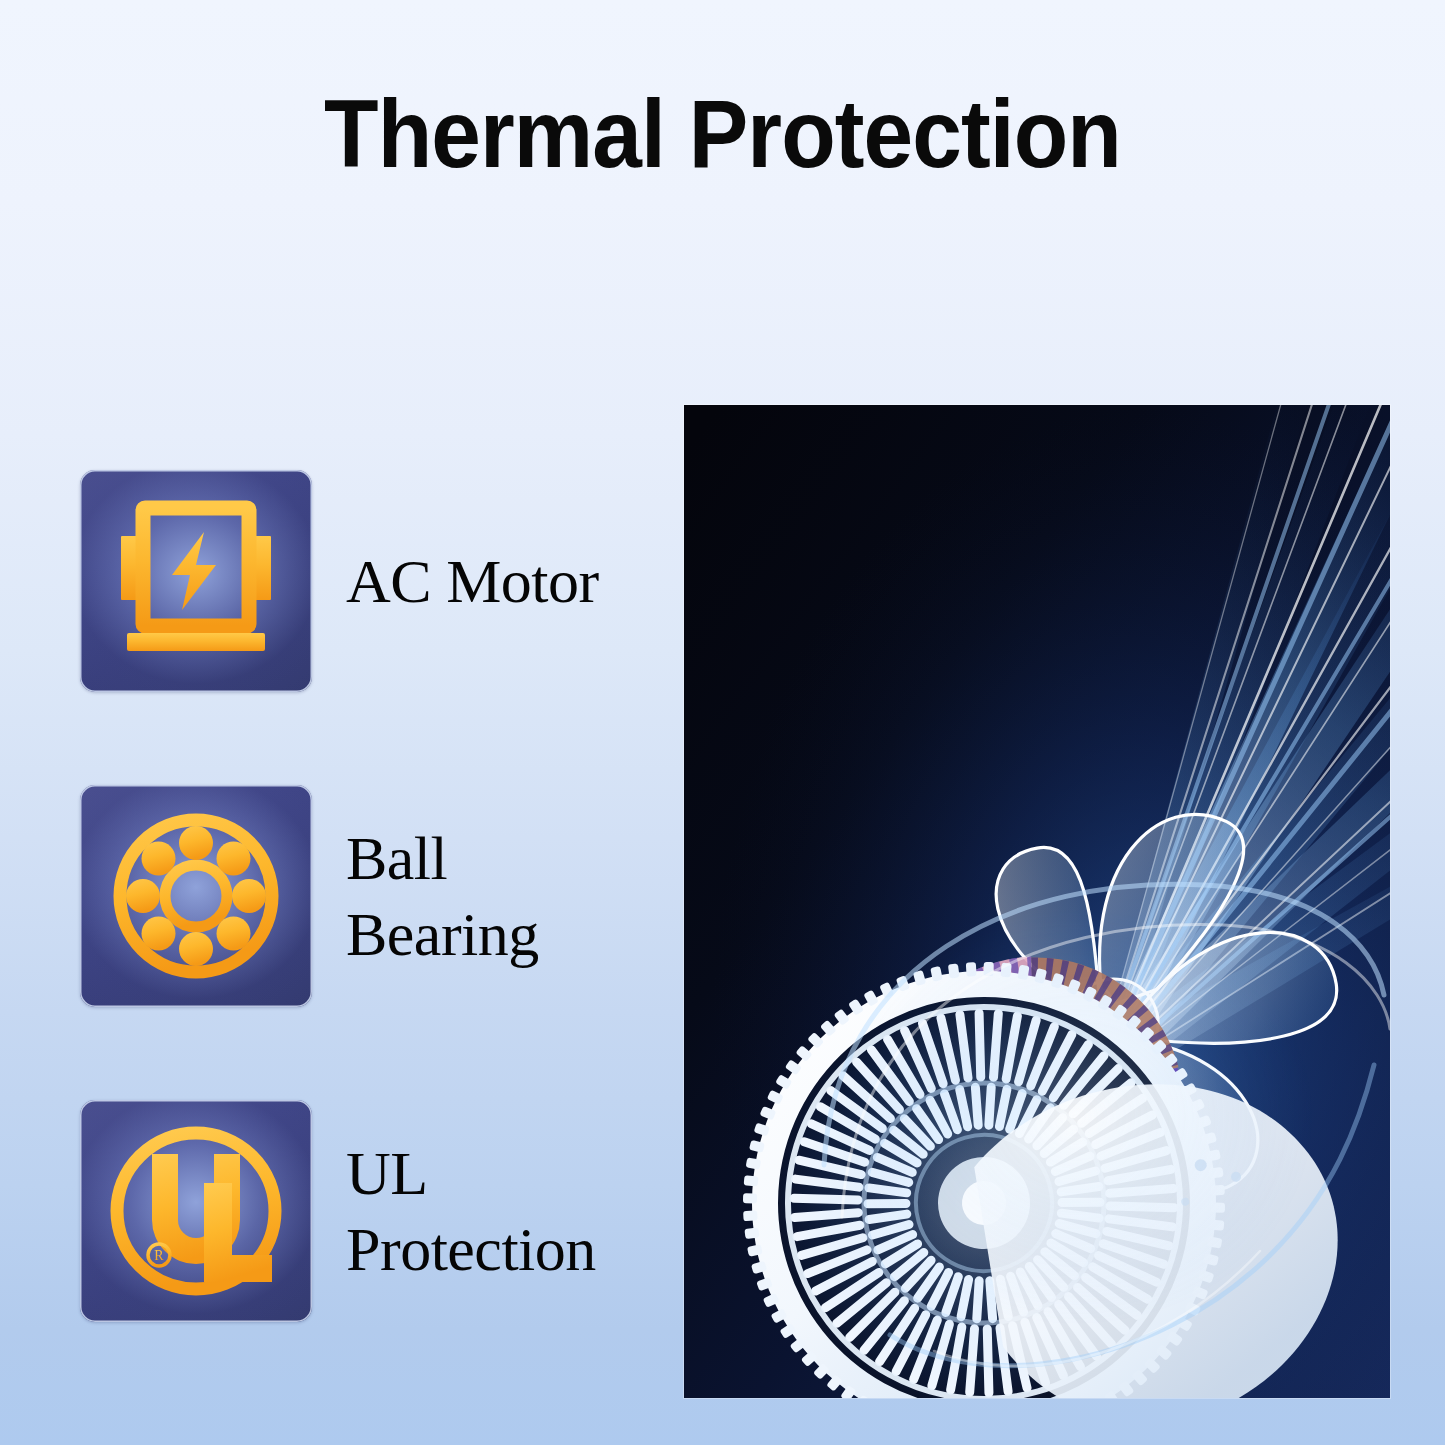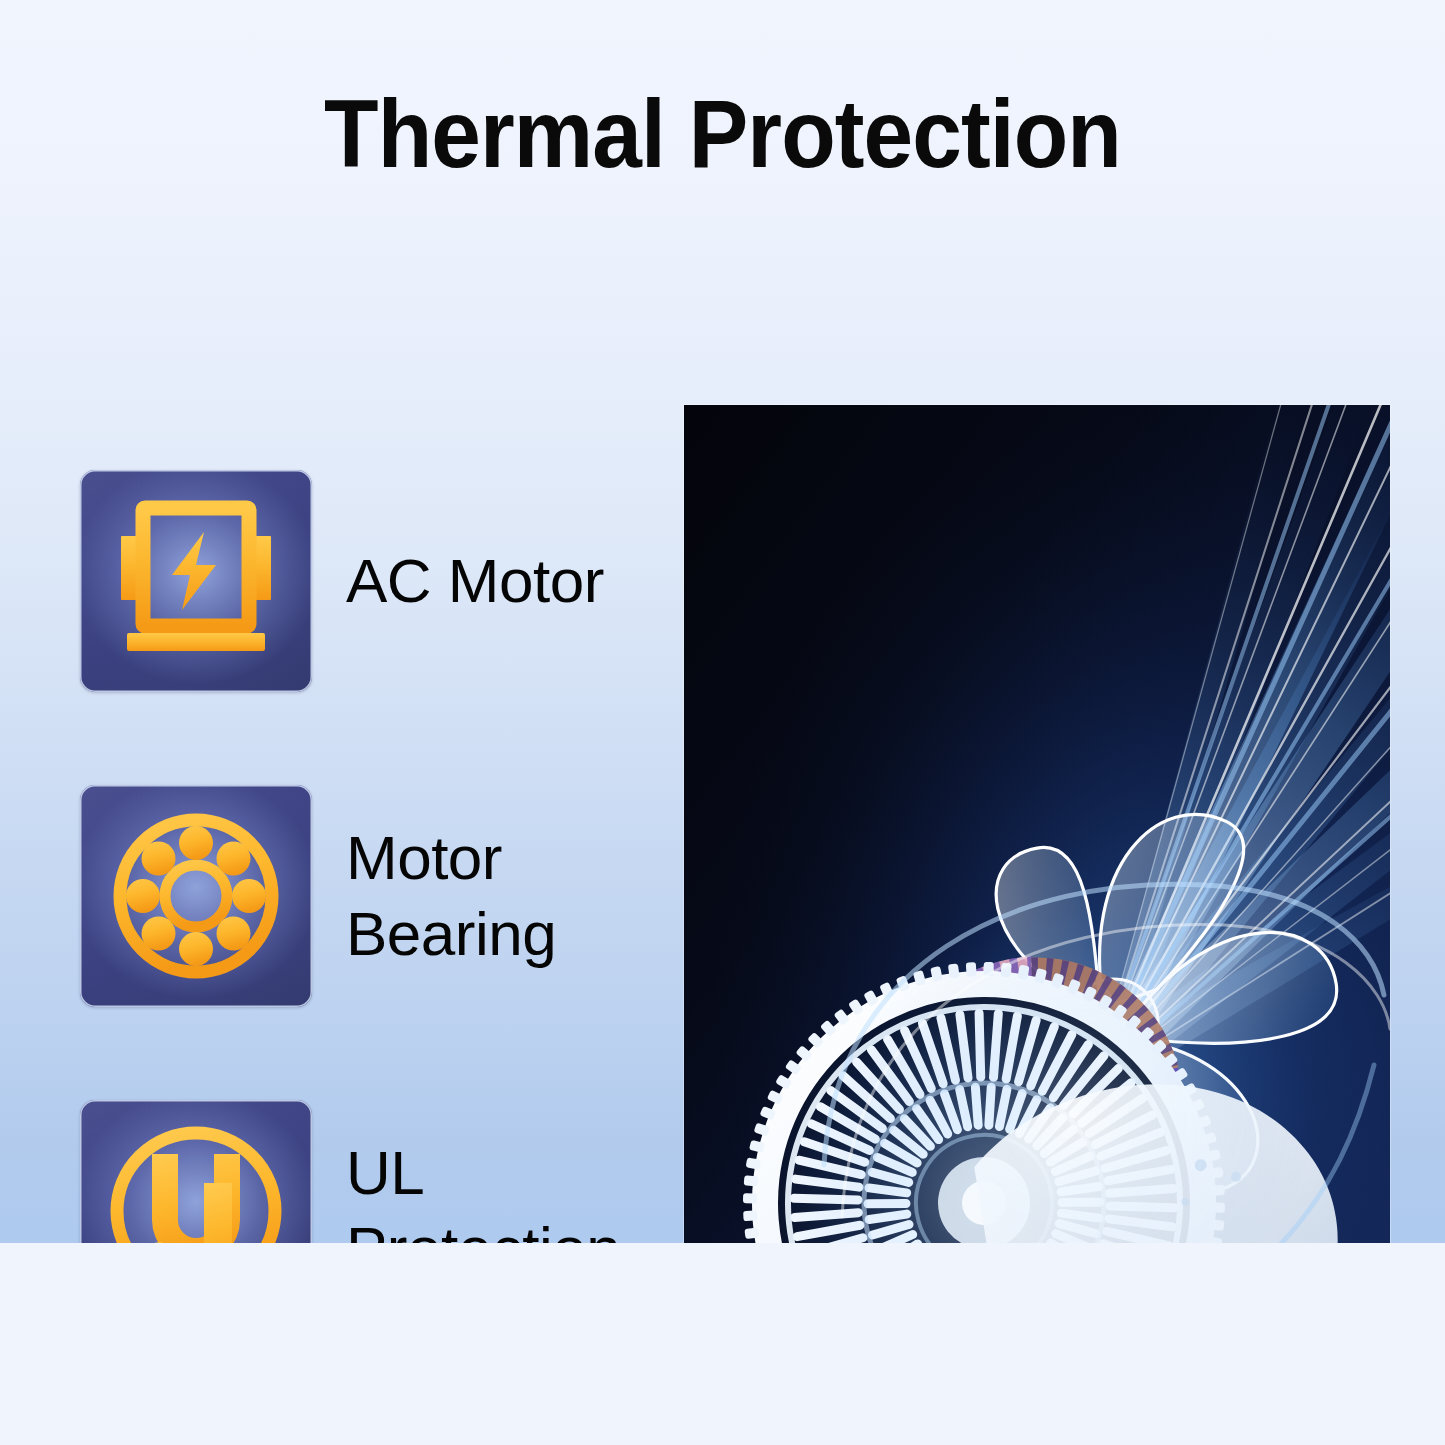--- a/index.html
+++ b/index.html
@@ -11,21 +11,21 @@
     width: 1445px;
     height: 1445px;
     overflow: hidden;
     font-family: "Liberation Sans", sans-serif;
     background: #eff4fd;
   }
 
   #page {
     position: relative;
     width: 1445px;
-    height: 1243px;
+    height: 1445px;
     background: linear-gradient(180deg,
         #f0f5fe 0%,
         #eef3fd 14%,
         #e7eefb 30%,
         #dde8f8 45%,
         #d2e0f5 58%,
         #c6d8f2 70%,
         #bcd2f0 82%,
         #b2cbed 92%,
         #aecaef 100%);
@@ -87,21 +87,21 @@
   .tile svg {
     position: absolute;
     left: 0; top: 0;
     width: 232px;
     height: 222px;
     display: block;
   }
 
   .feature-label {
     margin-left: 34px;
-    font-family: Liberation Sans, sans-serif;
+    font-family: Liberation Serif, serif;
     font-size: 62px;
     line-height: 76px;
     color: #050505;
     letter-spacing: -0.5px;
     white-space: pre-line;
   }
 
   
   .photo {
     position: absolute;
@@ -174,21 +174,21 @@
             <circle cx="37.5" cy="-37.5" r="17" fill="url(#org2)"></circle>
             <circle cx="53" cy="0" r="17" fill="url(#org2)"></circle>
             <circle cx="37.5" cy="37.5" r="17" fill="url(#org2)"></circle>
             <circle cx="0" cy="53" r="17" fill="url(#org2)"></circle>
             <circle cx="-37.5" cy="37.5" r="17" fill="url(#org2)"></circle>
             <circle cx="-53" cy="0" r="17" fill="url(#org2)"></circle>
             <circle cx="-37.5" cy="-37.5" r="17" fill="url(#org2)"></circle>
           </g>
         </svg>
       </div>
-      <div class="feature-label">Motor
+      <div class="feature-label">Ball
 Bearing</div>
     </div>
 
     <div class="feature">
       <div class="tile">
         <svg viewBox="0 0 232 222">
           <defs>
             <linearGradient id="org3" x1="0" y1="0" x2="0.2" y2="1">
               <stop offset="0%" stop-color="#ffcb50"></stop>
               <stop offset="50%" stop-color="#fdb72c"></stop>

